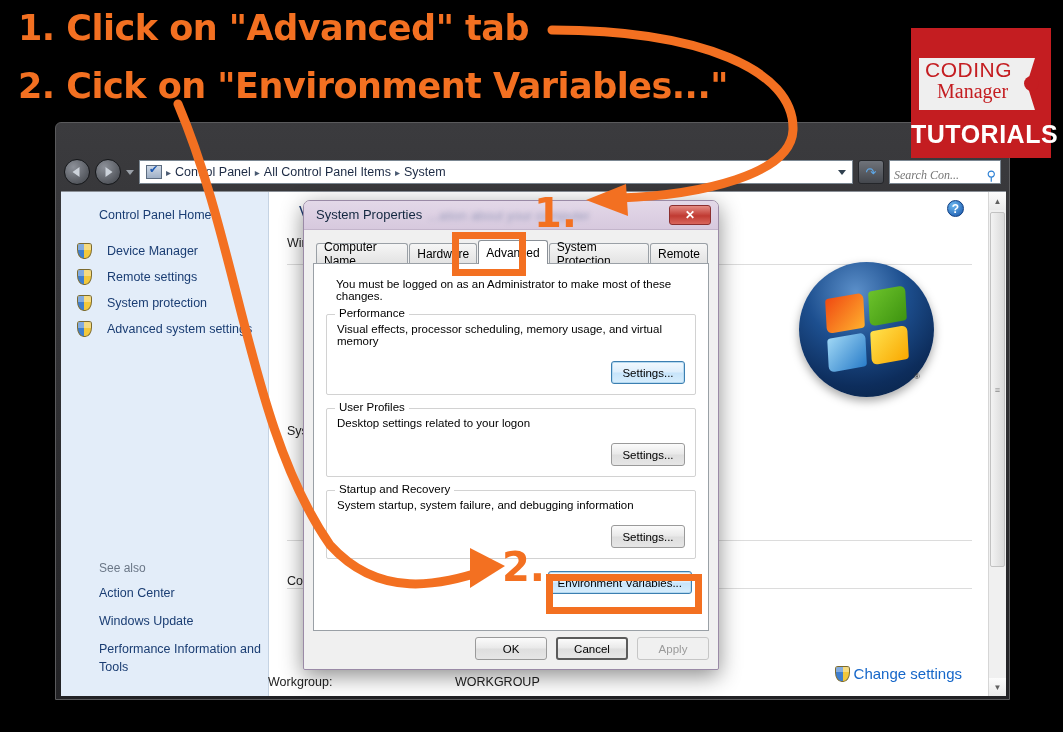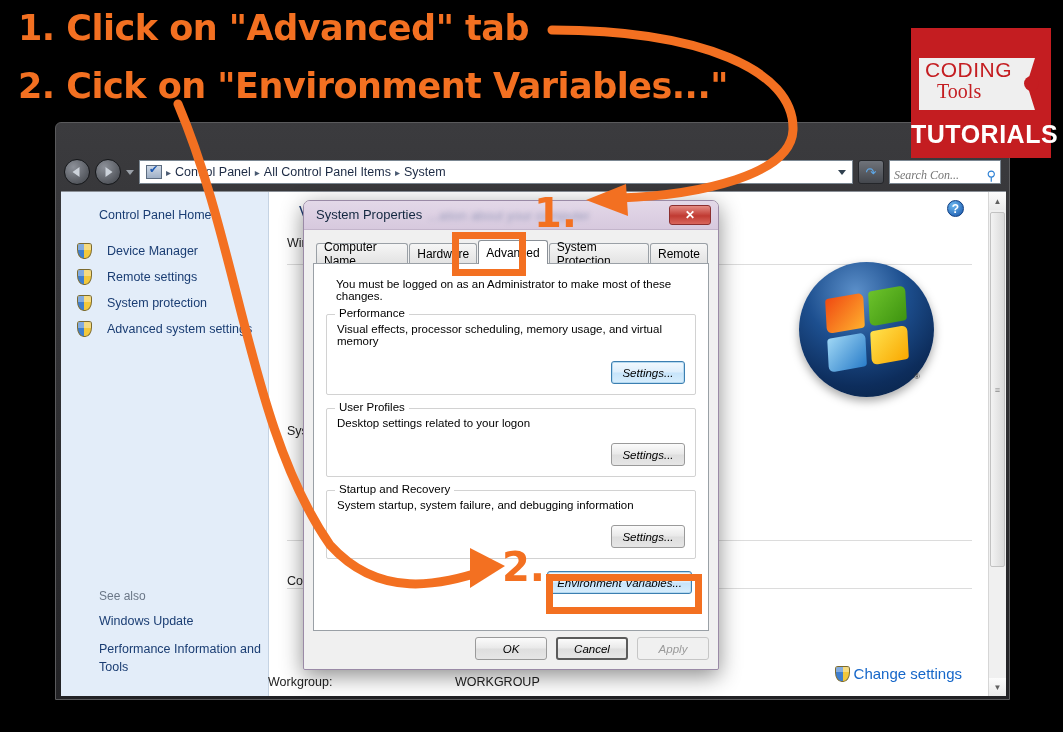--- a/index.html
+++ b/index.html
@@ -274,21 +274,21 @@
     position: absolute; top: -8px; left: 8px; background: #fff;
     padding: 0 4px; font-size: 11.5px; color: #000;
   }
   .group-desc { font-size: 11.5px; color: #000; margin-bottom: 14px; }
   .btn-row { display: flex; justify-content: flex-end; }
   .winbtn {
     min-width: 74px; height: 23px; padding: 0 9px;
     font-size: 11.5px; color: #000;
     background: linear-gradient(#fbfbfb, #e9e9e9 48%, #dedede 52%, #e6e6e6);
     border: 1px solid #9a9a9a; border-radius: 3px;
-    display: flex; align-items: center; justify-content: center; font-style: italic;
+    display: flex; align-items: center; justify-content: center;
   }
   .winbtn.focused {
     background: linear-gradient(#f2f9fe, #ddeefc 48%, #c7e4fa 52%, #d8eefd);
     border-color: #3c7fb1; box-shadow: 0 0 0 1px #b5d9f0 inset;
   }
   .winbtn.disabled { color: #9a9a9a; background: #f0f0f0; border-color: #c6c6c6; }
   #grp-startup { margin-bottom: 4px; }
   #envvar-row { display: flex; justify-content: flex-end; margin-top: 12px; padding-right: 4px; }
   #dlg-footer {
     position: absolute; left: 9px; right: 9px; bottom: 9px;
@@ -314,21 +314,21 @@
 
 <div id="annotations">
   <div class="anno-line" id="anno-1">1. Click on "Advanced" tab</div>
   <div class="anno-line" id="anno-2">2. Cick on "Environment Variables..."</div>
 </div>
 
 <div id="logo">
   <div id="logo-tag"></div>
   <div id="logo-tag-dot"></div>
   <div id="logo-coding">CODING</div>
-  <div id="logo-trabla">Tools</div>
+  <div id="logo-trabla">Manager</div>
   <div id="logo-tutorials">TUTORIALS</div>
 </div>
 
 <div id="explorer">
 
   <div id="titlebar"></div>
 
   <div id="navbar">
     <div class="nav-arrow" id="nav-back"></div>
     <div class="nav-arrow" id="nav-fwd"></div>
@@ -370,20 +370,21 @@
         <span class="shield"></span>
         <span>System protection</span>
       </div>
       <div class="side-item">
         <span class="shield"></span>
         <span>Advanced system settings</span>
       </div>
 
       <div id="see-also">
         <div id="see-also-label">See also</div>
+        <div class="see-link">Action Center</div>
         <div class="see-link">Windows Update</div>
         <div class="see-link">Performance Information and Tools</div>
       </div>
     </div>
 
     <div id="main">
       <div id="main-heading">View basic information about your computer</div>
       <div id="hr-1"></div>
       <div id="bg-line-1">Windows edition</div>
       <div id="bg-line-2">System</div>

